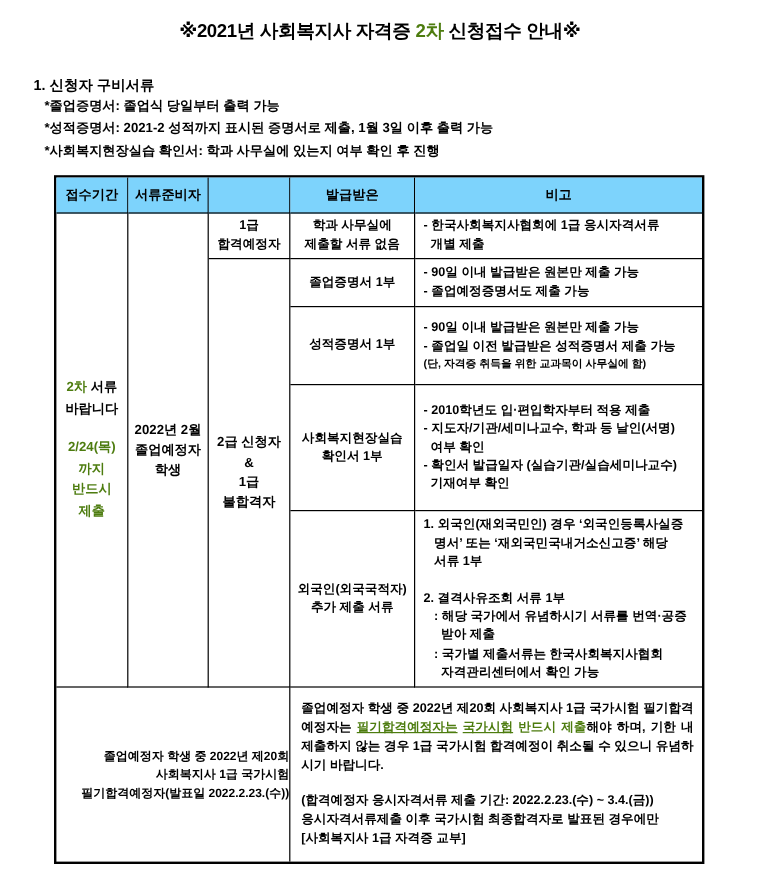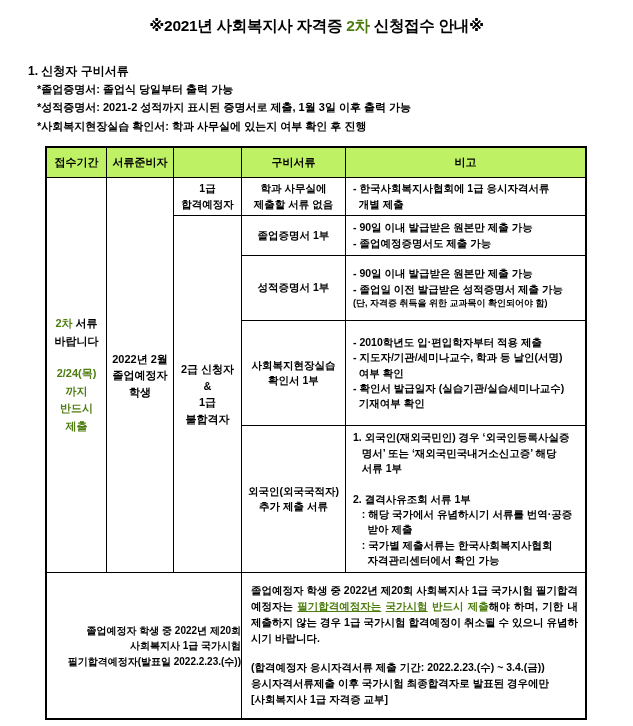--- a/index.html
+++ b/index.html
@@ -23,21 +23,21 @@
     display:grid;
     grid-template-columns:60px 67px 68px 104px 239px;
     grid-template-rows:30px 38px 40px 65px 105px 147px 145px;
     border:2px solid #000;
     font-size:10.5px;
   }
   .cell{border-right:1px solid #000;border-bottom:1px solid #000;overflow:hidden;box-sizing:border-box;}
   .cell.no-r{border-right:none;}
   .cell.no-b{border-bottom:none;}
   .head{
-    background:#bef264;display:flex;align-items:center;justify-content:center;
+    background:#7dd3fc;display:flex;align-items:center;justify-content:center;
     font-size:11px;
   }
   .center{
     display:flex;flex-direction:column;align-items:center;justify-content:center;
     text-align:center;line-height:1.5;
   }
   .center.tall{line-height:1.6;}
   .vgap{height:15px;}
   .notes{
     display:flex;flex-direction:column;justify-content:center;
@@ -68,21 +68,21 @@
         <div>*성적증명서: 2021-2 성적까지 표시된 증명서로 제출, 1월 3일 이후 출력 가능</div>
         <div>*사회복지현장실습 확인서: 학과 사무실에 있는지 여부 확인 후 진행</div>
       </div>
   </div>
 
   <div class="doc-table">
 
     <div class="cell head" style="grid-area:1/1/2/2">접수기간</div>
     <div class="cell head" style="grid-area:1/2/2/3">서류준비자</div>
     <div class="cell head" style="grid-area:1/3/2/4"></div>
-    <div class="cell head" style="grid-area:1/4/2/5">구비서류</div>
+    <div class="cell head" style="grid-area:1/4/2/5">발급받은</div>
     <div class="cell head no-r" style="grid-area:1/5/2/6">비고</div>
 
     <div class="cell center tall" style="grid-area:2/1/7/2;font-size:11px">
       <div><span class="red">2차</span><span> 서류</span></div>
       <div>바랍니다</div>
       <div class="vgap"></div>
       <div class="red">2/24(목)</div>
       <div class="red">까지</div>
       <div class="red">반드시</div>
       <div class="red">제출</div>
@@ -120,21 +120,21 @@
     <div class="cell notes no-r" style="grid-area:3/5/4/6">
         <div>- 90일 이내 발급받은 원본만 제출 가능</div>
         <div>- 졸업예정증명서도 제출 가능</div>
       </div>
 
     <div class="cell center" style="grid-area:4/4/5/5">
         <div>성적증명서 1부</div>
       </div>
     <div class="cell notes no-r" style="grid-area:4/5/5/6">
       <div style="display:contents"><div>- 90일 이내 발급받은 원본만 제출 가능</div><div>- 졸업일 이전 발급받은 성적증명서 제출 가능</div></div>
-      <div class="small">(단, 자격증 취득을 위한 교과목이 확인되어야 함)</div>
+      <div class="small">(단, 자격증 취득을 위한 교과목이 사무실에 함)</div>
     </div>
 
     <div class="cell center" style="grid-area:5/4/6/5">
         <div>사회복지현장실습</div>
         <div>확인서 1부</div>
       </div>
     <div class="cell notes no-r" style="grid-area:5/5/6/6">
         <div>- 2010학년도 입·편입학자부터 적용 제출</div>
         <div>- 지도자/기관/세미나교수, 학과 등 날인(서명)</div>
         <div>  여부 확인</div>

